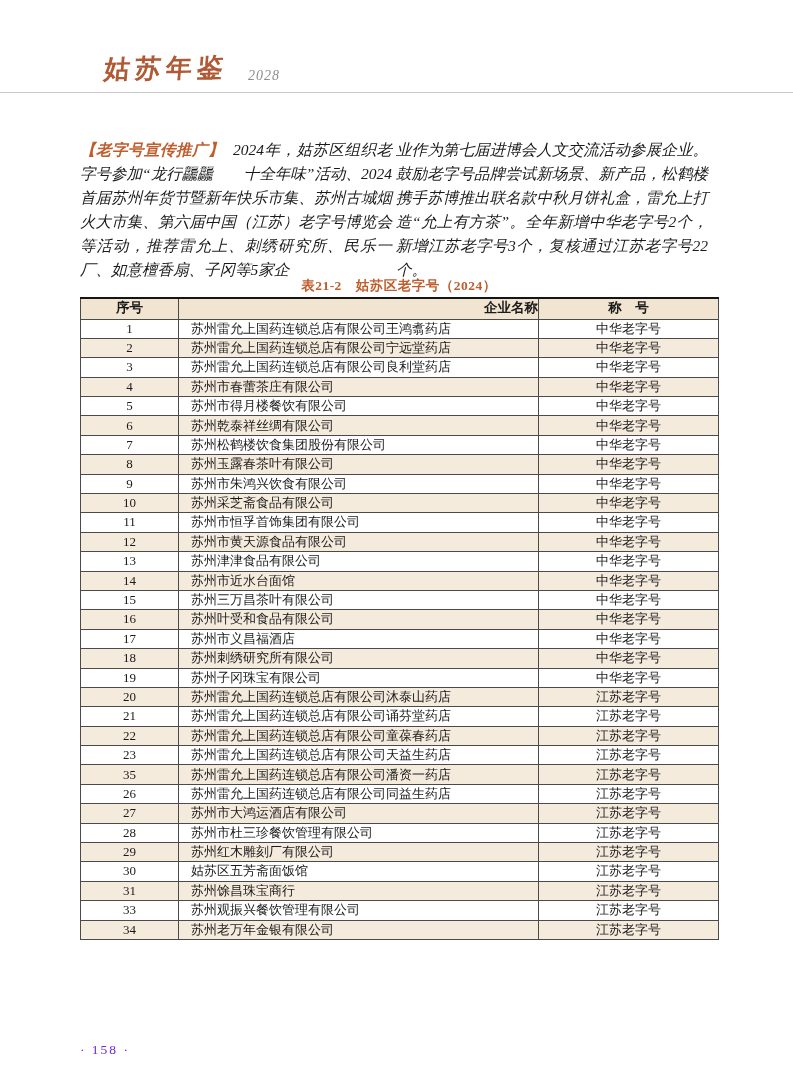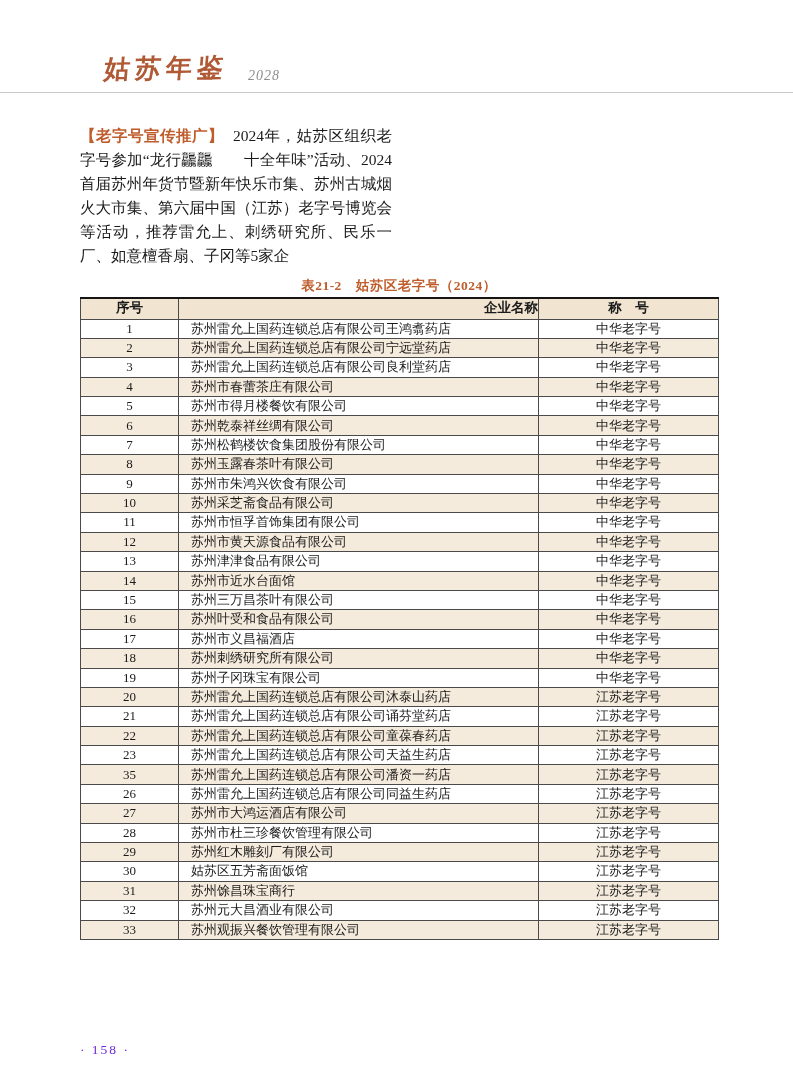--- a/index.html
+++ b/index.html
@@ -38,22 +38,22 @@
     font-size: 14px; font-style: italic;
     color: #8d8d8d; letter-spacing: 1px;
   }
   .head-rule {
     position: absolute; top: 92px; left: 0; right: 0;
     border-top: 1px solid var(--rule-color);
   }
 
   
   .article {
-    position: absolute; top: 124px; left: 80px; width: 638px;
-    display: flex; gap: 4px;
+    position: absolute; top: 138px; left: 80px; width: 638px;
+    display: flex; gap: 4px; font-style: italic;
   }
   .article .col {
     width: 312px;
     font-size: 15.5px;
     line-height: 24px;
     text-align: justify;
     text-justify: inter-ideograph;
   }
   .lead { color: var(--accent); font-weight: bold; margin-right: 9px; }
 
@@ -108,20 +108,23 @@
 
   <div class="masthead">
     <div class="logo">姑苏年鉴</div>
     <div class="logo-year">2028</div>
     <div class="head-rule"></div>
   </div>
 
   <div class="article">
     <div class="col">
       <span class="lead">【老字号宣传推广】</span><span>2024年，姑苏区组织老字号参加“龙行龘龘　　十全年味”活动、2024首届苏州年货节暨新年快乐市集、苏州古城烟火大市集、第六届中国（江苏）老字号博览会等活动，推荐雷允上、刺绣研究所、民乐一厂、如意檀香扇、子冈等5家企</span>
+    </div>
+    <div class="col">
+      <span>业作为第七届进博会人文交流活动参展企业。鼓励老字号品牌尝试新场景、新产品，松鹤楼携手苏博推出联名款中秋月饼礼盒，雷允上打造“允上有方茶”。全年新增中华老字号2个，新增江苏老字号3个，复核通过江苏老字号22个。</span>
     </div>
   </div>
 
   <div class="table-caption">表21-2　姑苏区老字号（2024）</div>
 
   <table class="laozihao">
     <thead>
       <tr>
         <th class="col-num">序号</th>
         <th class="col-name">企业名称</th>
@@ -273,27 +276,27 @@
       <td class="col-num">30</td>
       <td class="col-name">姑苏区五芳斋面饭馆</td>
       <td class="col-title">江苏老字号</td>
     </tr>
         <tr>
       <td class="col-num">31</td>
       <td class="col-name">苏州馀昌珠宝商行</td>
       <td class="col-title">江苏老字号</td>
     </tr>
         <tr>
-      <td class="col-num">32</td>
-      <td class="col-name">苏州元大昌酒业有限公司</td>
-      <td class="col-title">江苏老字号</td>
-    </tr>
-        <tr>
       <td class="col-num">33</td>
       <td class="col-name">苏州观振兴餐饮管理有限公司</td>
       <td class="col-title">江苏老字号</td>
     </tr>
+        <tr>
+      <td class="col-num">34</td>
+      <td class="col-name">苏州老万年金银有限公司</td>
+      <td class="col-title">江苏老字号</td>
+    </tr>
       </tbody>
   </table>
 
   <div class="folio">· 158 ·</div>
 
 </div>
 
 </body></html>

